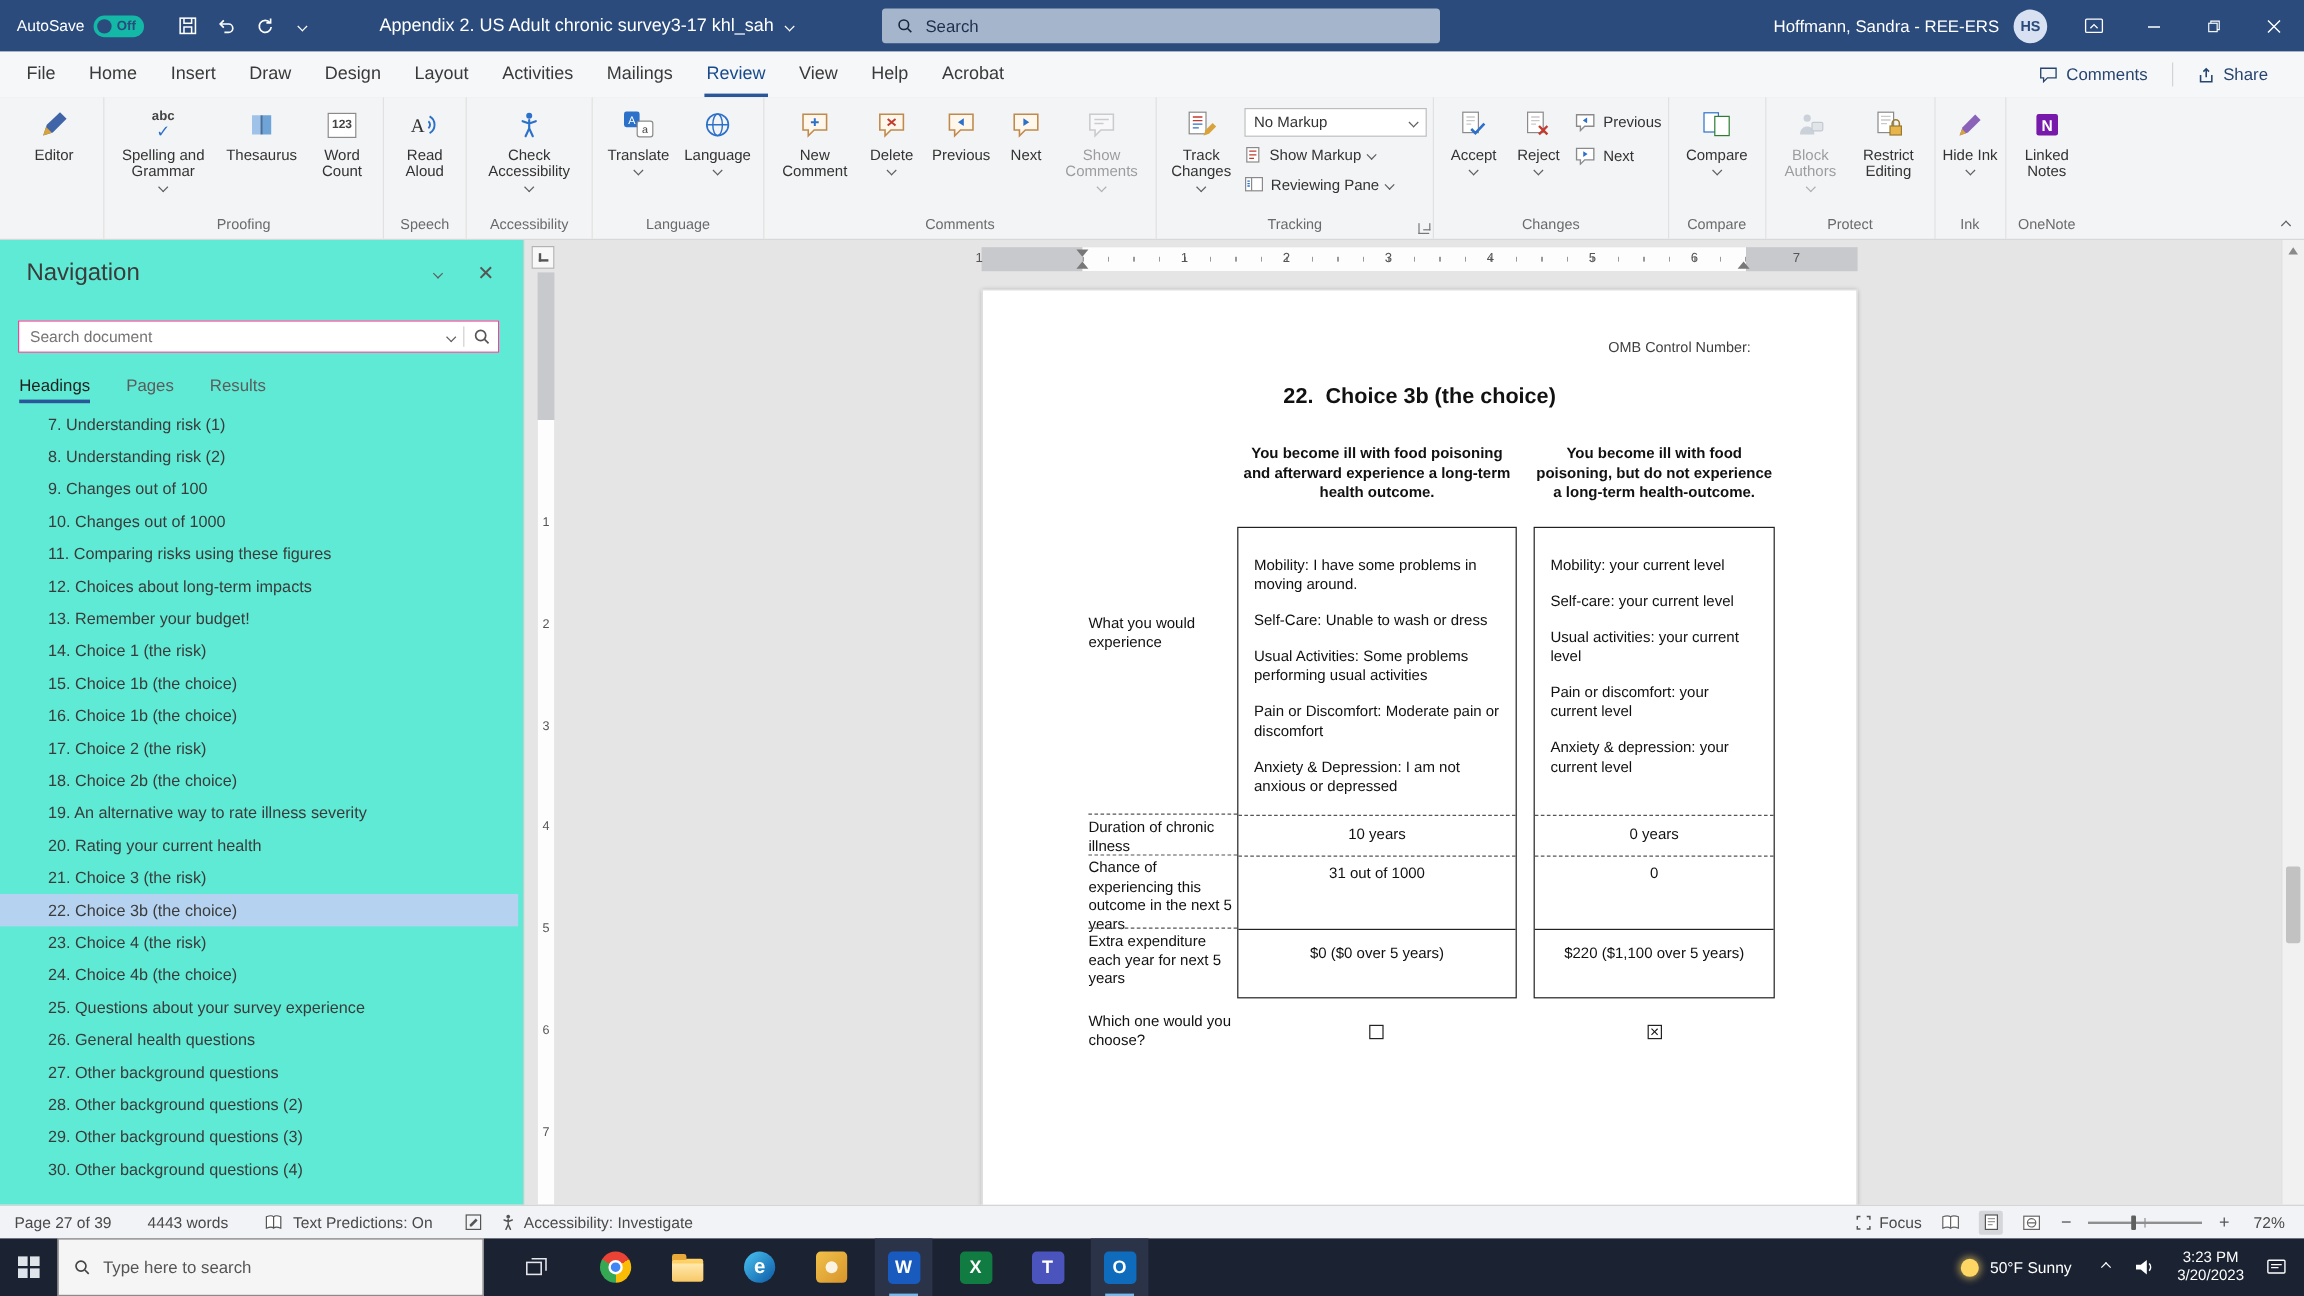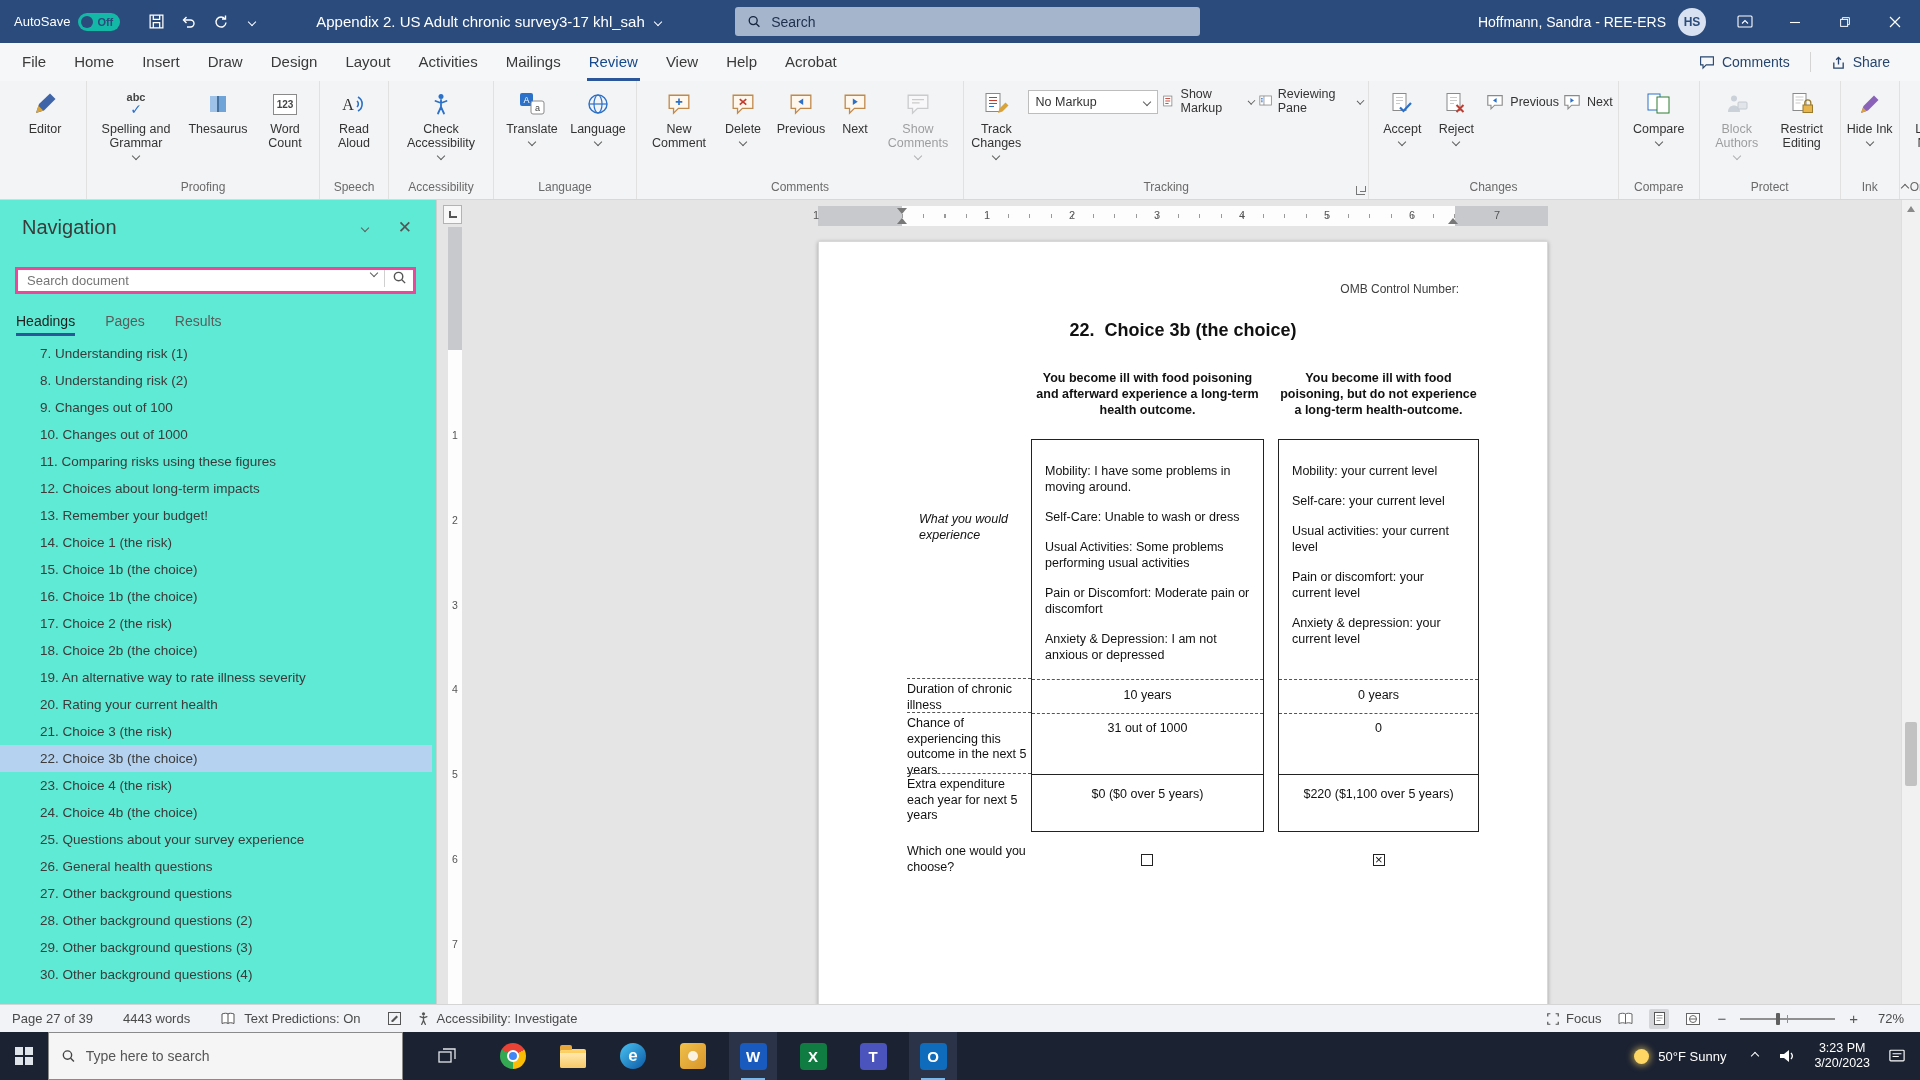--- a/index.html
+++ b/index.html
@@ -40,38 +40,38 @@
 .rgroup{display:flex;flex-direction:column;border-right:1px solid #e1e1e1;padding:0 5px;position:relative;}
 .gcontent{flex:1;display:flex;align-items:flex-start;}
 .glabel{height:21px;font-size:12px;color:#6a6a6a;text-align:center;line-height:19px;}
 .bb{display:flex;flex-direction:column;align-items:center;padding-top:8px;gap:3px;height:96px;}
 .bb .ic{height:30px;display:flex;align-items:center;justify-content:center;}
 .bb .lbl{font-size:12.5px;line-height:14px;color:#333;text-align:center;}
 .bb.disabled{opacity:.45;}
 .abc{font-size:11px;font-weight:bold;color:#444;line-height:11px;display:block;text-align:center;}
 .tick{color:#2b70c9;font-weight:bold;font-size:14px;line-height:13px;display:block;text-align:center;}
 .wc{border:1px solid #8a8a8a;font-size:10px;font-weight:bold;color:#444;padding:4px 3px;background:#fff;}
-.vcol{display:flex;flex-direction:row;gap:4px;padding-top:9px;margin-left:4px;}
+.vcol{display:flex;flex-direction:column;gap:4px;padding-top:9px;margin-left:4px;}
 .combo{width:152px;height:24px;background:#fff;border:1px solid #bdbdbd;display:flex;align-items:center;justify-content:space-between;font-size:12.5px;padding:0 7px;color:#333;}
 .srow{display:flex;align-items:center;gap:6px;font-size:12.5px;color:#333;height:21px;}
 .sbtn{display:flex;align-items:center;gap:6px;font-size:12.5px;color:#333;height:24px;}
 .dlaunch{position:absolute;right:3px;bottom:4px;width:9px;height:9px;border-left:1px solid #777;border-bottom:1px solid #777;}
 .dlaunch::after{content:"";position:absolute;right:-1px;top:0;width:5px;height:5px;border-right:1.3px solid #777;border-bottom:1.3px solid #777;}
 .rib-collapse{position:absolute;right:12px;bottom:8px;}
 
 
 .main{position:absolute;top:200px;left:0;width:1920px;height:804px;display:flex;}
 
 
 .navpane{width:437px;background:#5eead4;border-right:1px solid #cfcfcf;position:relative;flex:none;}
 .nav-head{display:flex;align-items:center;padding:16px 24px 0 22px;}
 .nav-title{font-size:20px;color:#3b3b3b;}
 .nav-head-icons{margin-left:auto;display:flex;align-items:center;gap:30px;color:#555;}
 .nclose{font-size:17px;color:#555;line-height:1;}
-.nav-search{position:absolute;left:15px;top:67px;width:401px;height:27px;background:#fff;border:3px solid #ec4899;display:flex;padding:0 6px 0 9px;gap:7px;}
+.nav-search{position:absolute;left:15px;top:67px;width:401px;height:27px;background:#fff;border:1px solid #ec4899;display:flex;align-items:center;padding:0 6px 0 9px;gap:7px;}
 .nav-search input{flex:1;border:none;outline:none;font-size:13px;color:#444;font-family:inherit;}
 .nav-search input::placeholder{color:#757575;}
 .ns-div{width:1px;height:17px;background:#d0d0d0;}
 .ntabs{position:absolute;left:16px;top:113px;display:flex;}
 .ntab{margin-right:30px;padding-bottom:7px;font-size:14px;color:#5c5c5c;position:relative;}
 .ntab.active{color:#1f1f1f;}
 .ntab.active::after{content:"";position:absolute;left:0;right:0;bottom:0;height:3px;background:#2b579a;}
 .nav-list{position:absolute;left:0;right:4px;top:140px;bottom:0;overflow:hidden;}
 .nav-item{height:27px;line-height:27px;padding-left:40px;font-size:13.5px;color:#3b3b3b;white-space:nowrap;overflow:hidden;text-overflow:ellipsis;cursor:default;}
 .nav-item.selected{background:#b5d3f0;}
@@ -96,21 +96,21 @@
 .vs-thumb{position:absolute;top:522px;height:64px;left:3px;right:3px;background:#c2c2c2;border-radius:2px;}
 
 
 .page{position:absolute;left:381px;top:41px;width:730px;height:1000px;background:#fff;box-shadow:0 1px 4px rgba(0,0,0,.3);border:1px solid #d8d8d8;color:#111;}
 .omb{position:absolute;top:40px;right:88px;font-size:12px;color:#3f3f3f;}
 .dtitle{position:absolute;top:78px;left:0;right:0;text-align:center;font-size:18px;font-weight:bold;white-space:pre-wrap;}
 .hdr{position:absolute;top:128px;font-weight:bold;font-size:12.5px;line-height:16px;text-align:center;}
 .hdr1{left:212px;width:233px;}
 .hdr2{left:459px;width:201px;}
 .lab{position:absolute;width:124px;font-size:12.5px;line-height:15.5px;}
-.lab-exp{left:100px;top:270px;font-style:italic;}
+.lab-exp{left:88px;top:270px;}
 .lab-dur{left:88px;top:436px;height:34px;border-top:1px dashed #555;padding-top:3px;}
 .lab-cha{left:88px;top:470px;height:61px;border-top:1px dashed #555;padding-top:3px;}
 .lab-xpd{left:88px;top:531px;height:57px;border-top:1px dashed #555;padding-top:3px;}
 .lab-cho{left:88px;top:602px;}
 .box{position:absolute;top:197px;height:393px;border:1.2px solid #222;background:#fff;}
 .box1{left:212px;width:233px;}
 .box2{left:459px;width:201px;}
 .bcell-big{height:239px;padding:23px 13px 0 13px;}
 .attr-p{margin-bottom:14px;font-size:12.5px;line-height:16px;}
 .bcell-dur{height:34px;border-top:1px dashed #555;text-align:center;padding-top:8px;font-size:12.5px;}

